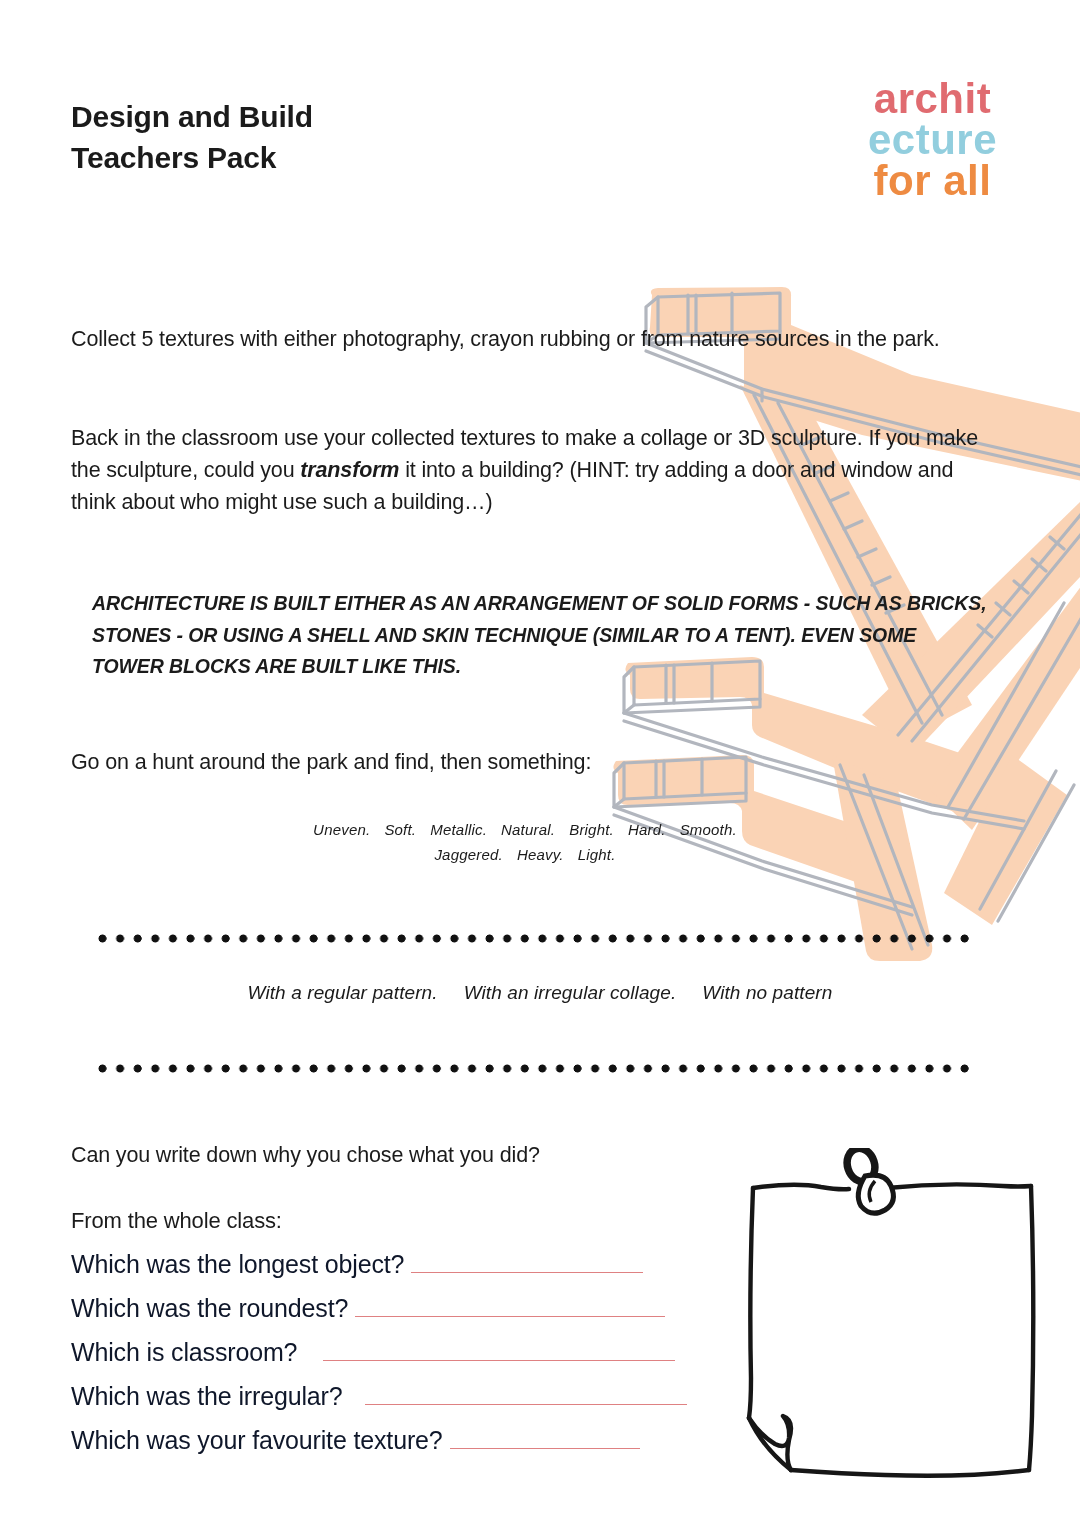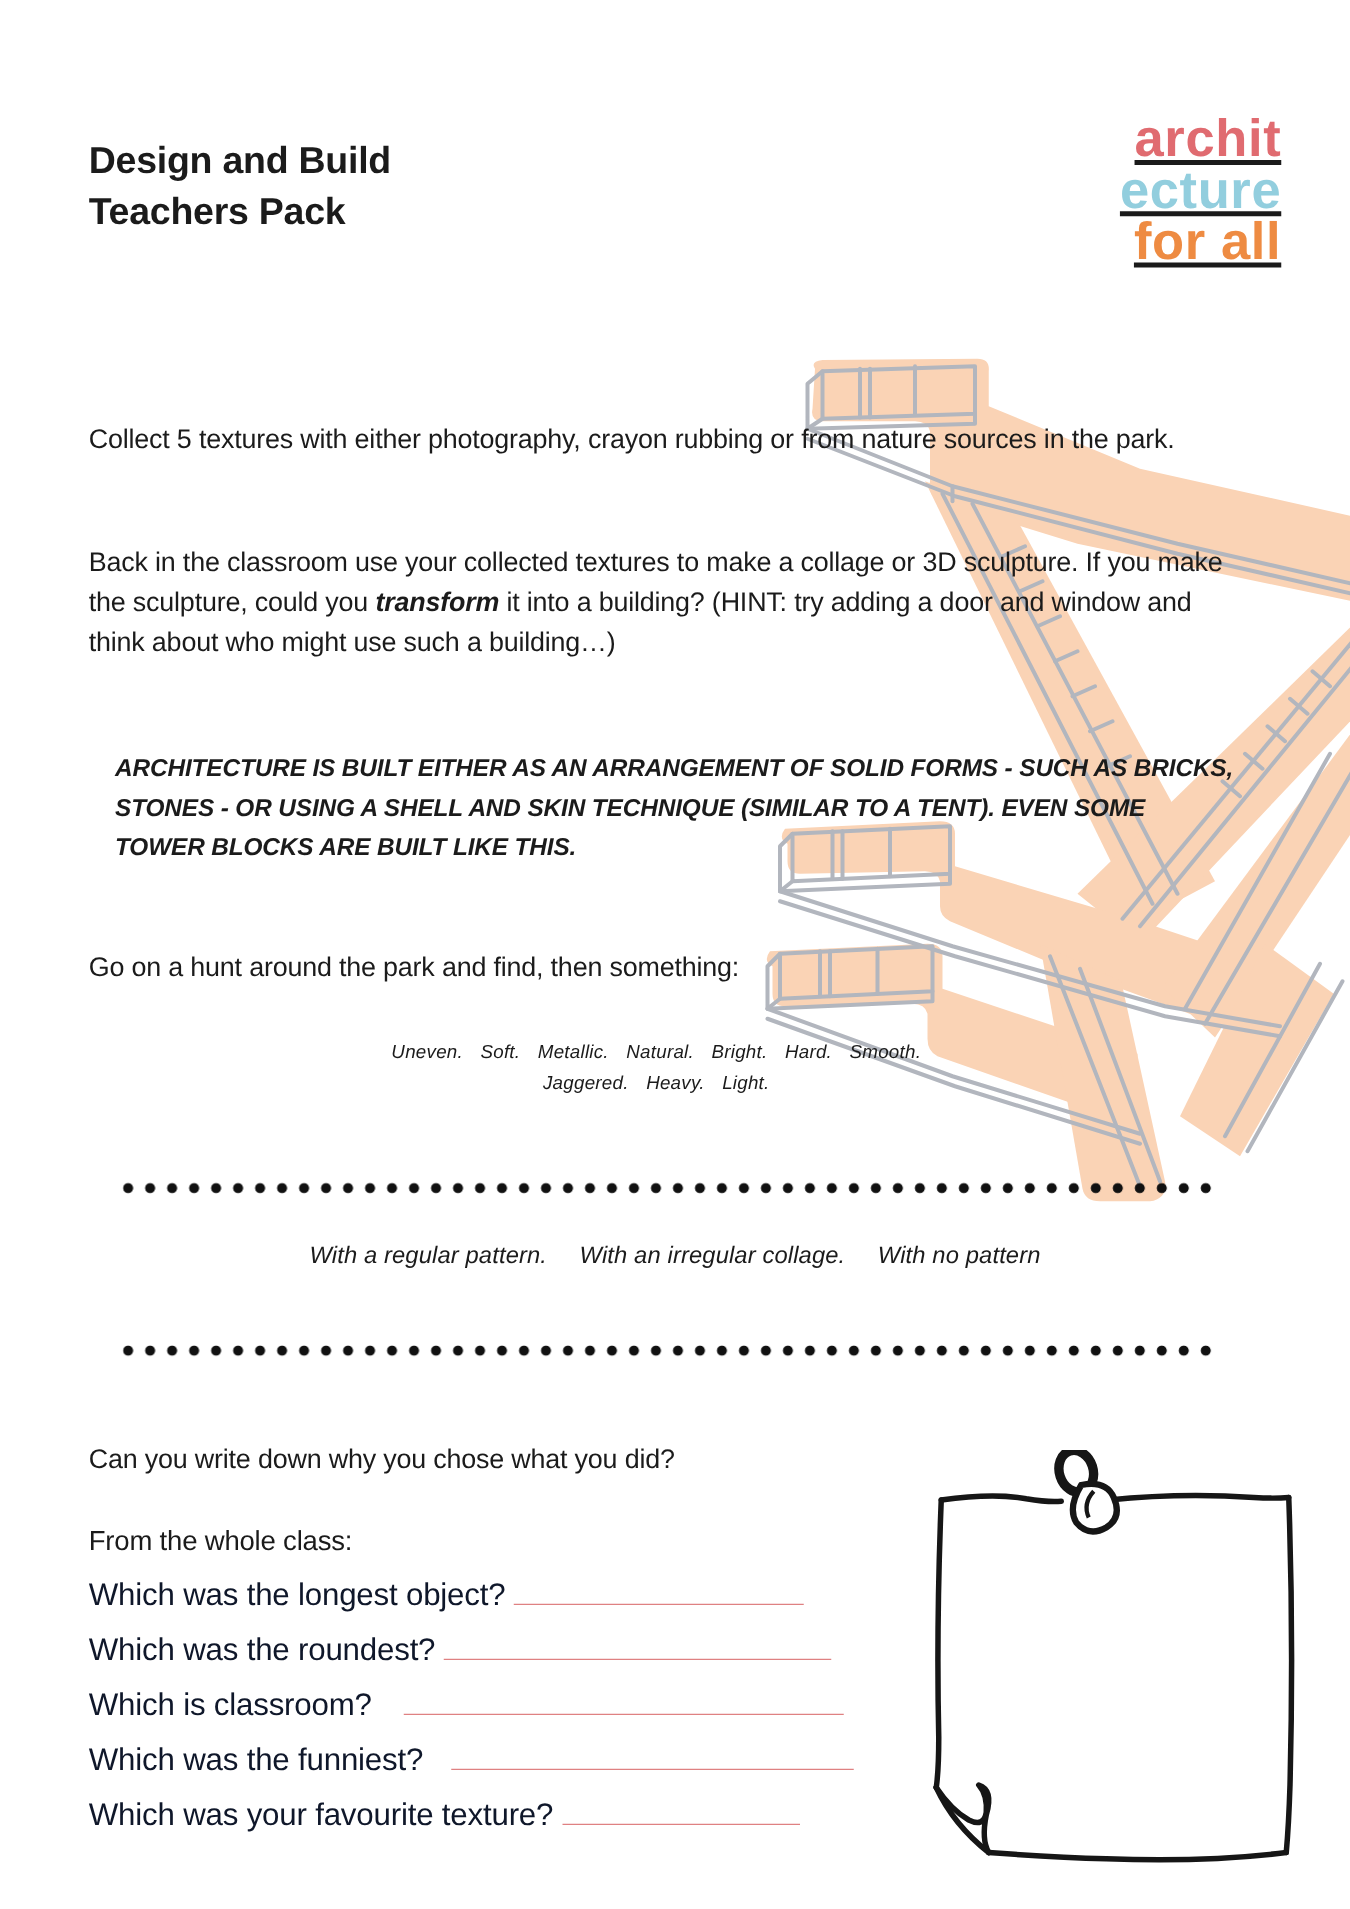--- a/index.html
+++ b/index.html
@@ -25,42 +25,40 @@
     height: 680px;
     z-index: 0;
     pointer-events: none;
   }
 
   
   #content {
     position: absolute;
     inset: 0;
     z-index: 2;
-    margin-top: 12px;
   }
 
   
   #doc-title {
     position: absolute;
     left: 71px;
     top: 96px;
     font-size: 30px;
     font-weight: bold;
     line-height: 1.38;
     letter-spacing: -0.2px;
     white-space: pre-line;
   }
 
   #logo {
     position: absolute;
     right: 55px;
     top: 78px;
     width: 185px;
-    text-align: right;
-    text-decoration: underline;
+    text-align: center;
   }
   #logo .logo-line {
     font-size: 42px;
     font-weight: bold;
     line-height: 0.98;
     letter-spacing: 0.5px;
     display: block;
   }
   #logo .l1 { color: #E06B70; }
   #logo .l2 { color: #92CEDE; }
@@ -302,21 +300,21 @@
 
   <div class="dot-rule" id="dot-rule-2"></div>
 
   <div id="q-intro-1">Can you write down why you chose what you did?</div>
   <div id="q-intro-2">From the whole class:</div>
 
   <div id="pink-questions">
     <div class="pink-q"><span class="q-text">Which was  the longest object?</span><span class="q-rule" style="width:232px"></span></div>
     <div class="pink-q"><span class="q-text">Which was the roundest?</span><span class="q-rule" style="width:310px"></span></div>
     <div class="pink-q"><span class="q-text">Which is classroom?</span><span class="q-rule" style="width:352px;margin-left:26px"></span></div>
-    <div class="pink-q"><span class="q-text">Which was the funniest?</span><span class="q-rule" style="width:322px;margin-left:22px"></span></div>
+    <div class="pink-q"><span class="q-text">Which was the irregular?</span><span class="q-rule" style="width:322px;margin-left:22px"></span></div>
     <div class="pink-q"><span class="q-text">Which was your favourite texture?</span><span class="q-rule" style="width:190px"></span></div>
   </div>
 
   <svg id="sticky-note" viewBox="0 0 320 352" aria-hidden="true">
     <g fill="none" stroke="#161616" stroke-width="4.4" stroke-linecap="round" stroke-linejoin="round">
 
       <path d="M18 40 Q60 34 86 39 Q104 42 114 41"></path>
 
       <path d="M152 40 Q210 34 268 38 Q284 39 296 38"></path>
 

